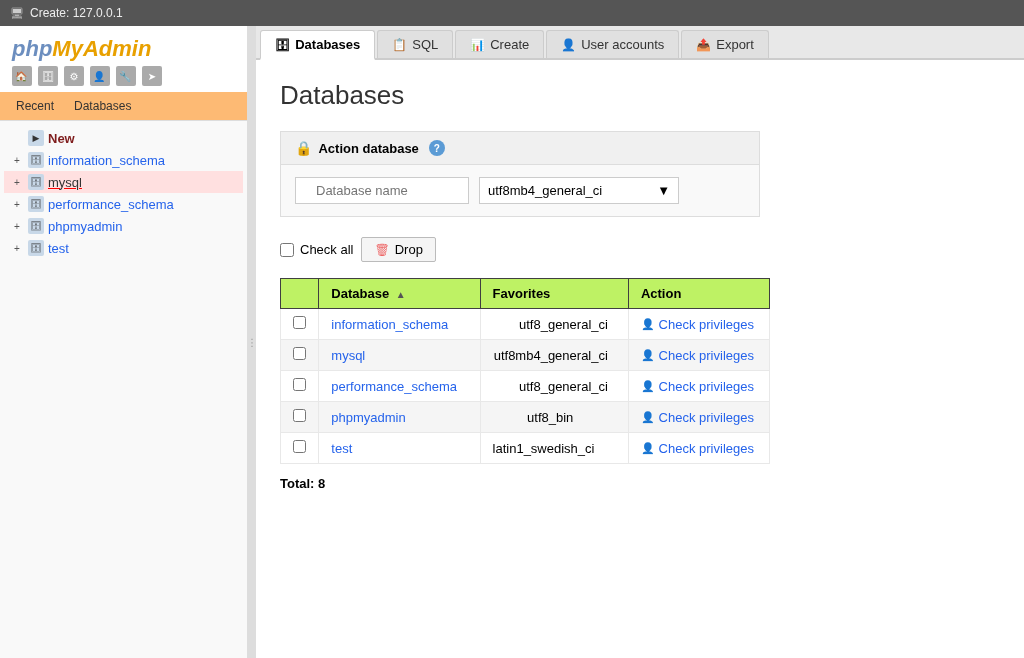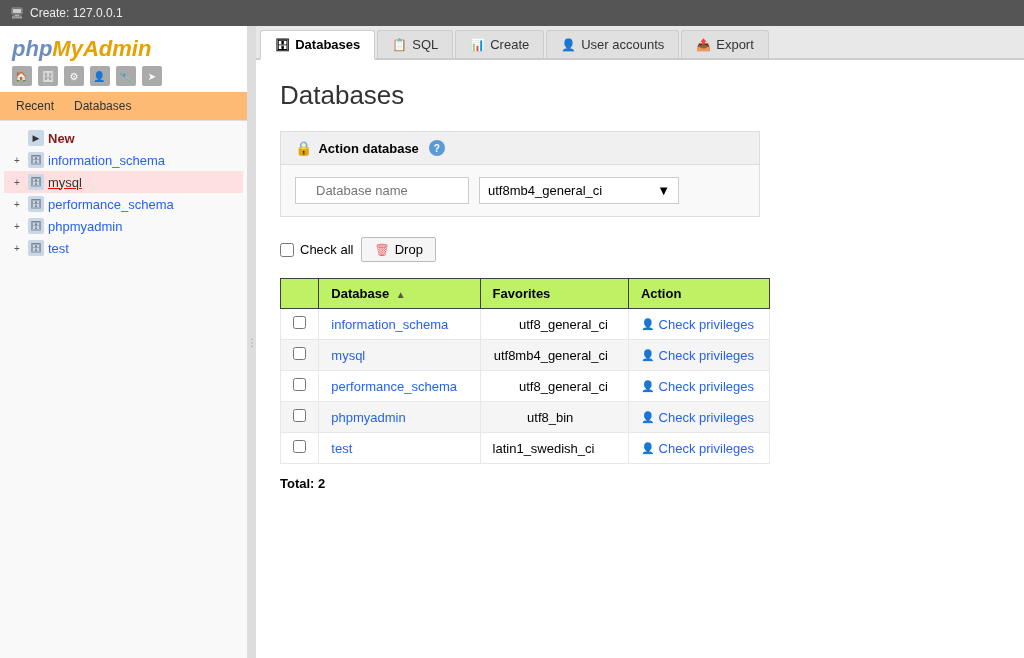--- a/index.html
+++ b/index.html
@@ -474,16 +474,16 @@
               <td>
                 <a class="check-priv-link">
                   <span style="font-size: 11px;">👤</span>
                   <span>Check privileges</span>
                 </a>
               </td>
             </tr>
           </tbody>
       </table>
 
-      <div class="total-row">Total: 2</div>
+      <div class="total-row">Total: 8</div>
     </div>
   </div>
 </div>
 
 </body></html>

